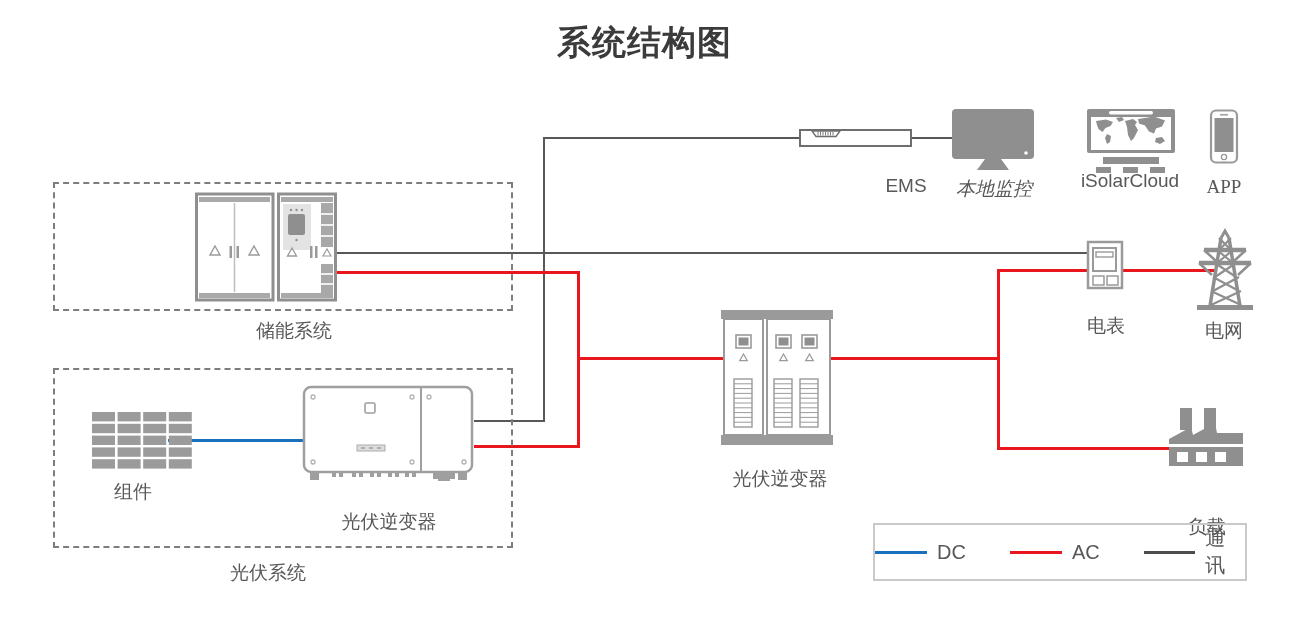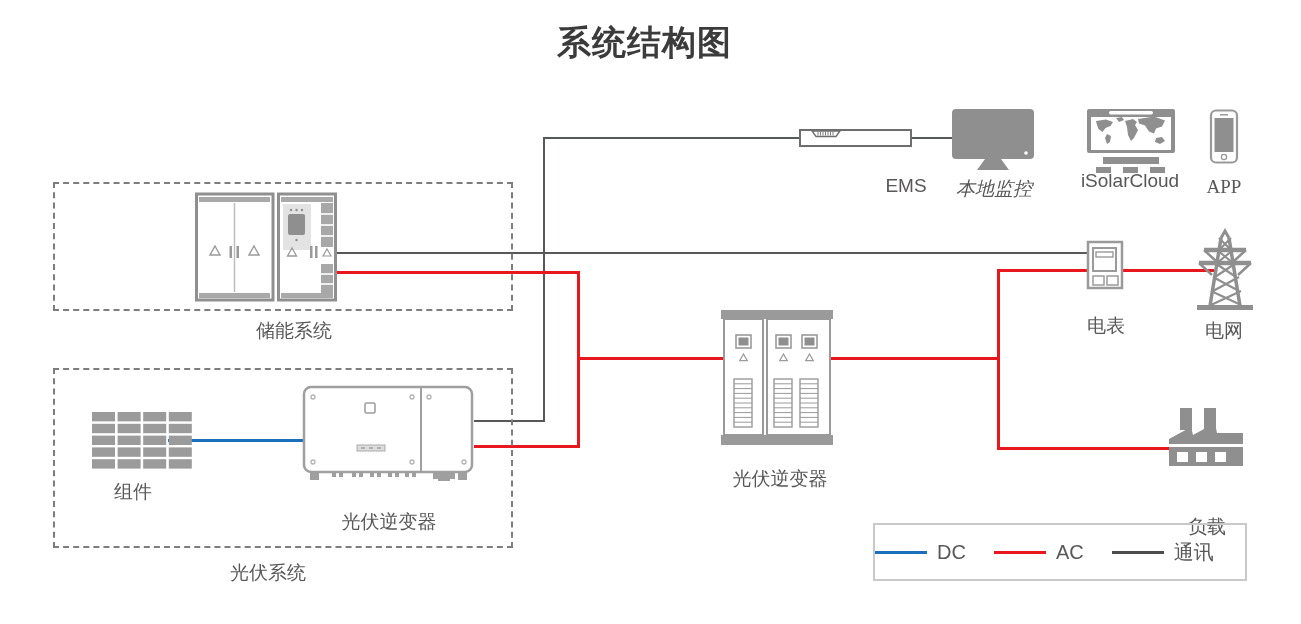--- a/index.html
+++ b/index.html
@@ -8,21 +8,21 @@
   .line{position:absolute;}
   .line-comm{background:#57585a;}
   .line-ac{background:#e8161d;}
   .line-dc{background:#1a70ba;}
   .dashed-box{position:absolute;border:2px dashed #7d7d7d;background:transparent;}
   .lbl{position:absolute;color:#595757;font-size:19px;white-space:nowrap;transform:translateX(-50%);}
   #title{position:absolute;left:0;top:20px;width:100%;text-align:center;
          font-size:34px;font-weight:600;color:#3b3b3b;letter-spacing:1px;}
   #legend{position:absolute;left:873px;top:523px;width:374px;height:58px;
           border:2px solid #c9c9c9;box-sizing:border-box;display:flex;
-          align-items:center;justify-content:flex-start;gap:28px;}
+          align-items:center;justify-content:flex-start;gap:44px;}
   .legend-item{display:flex;align-items:center;}
   .legend-line{width:52px;height:3px;margin-right:10px;}
   .legend-text{font-size:20px;color:#595757;}
   svg{position:absolute;overflow:visible;}
 </style>
 </head>
 <body>
 
 <div id="canvas">
 

